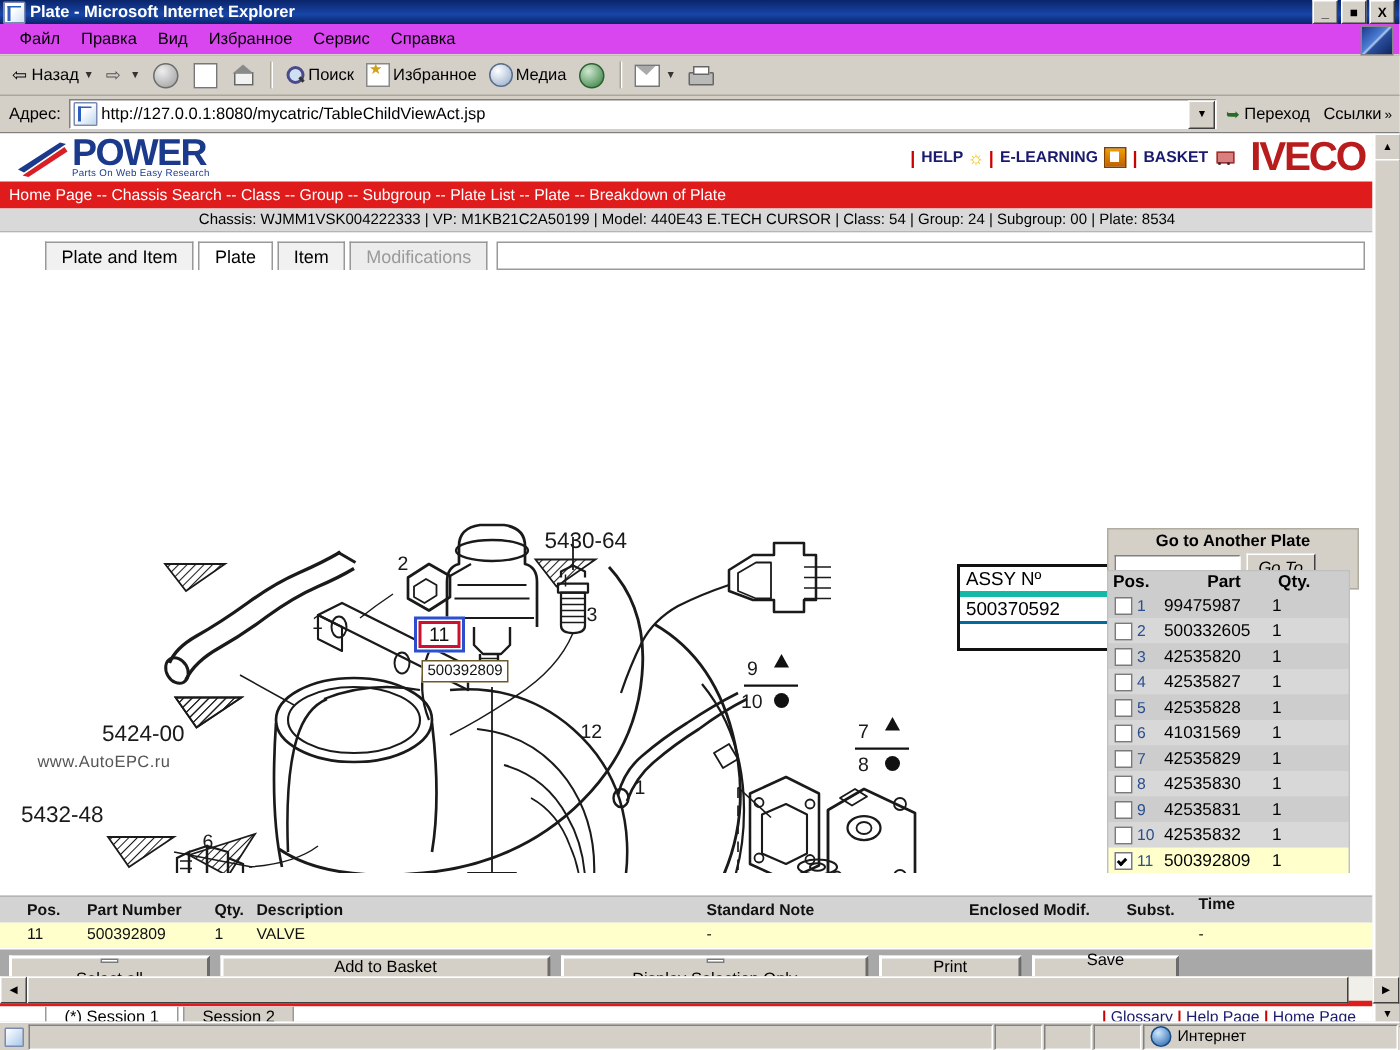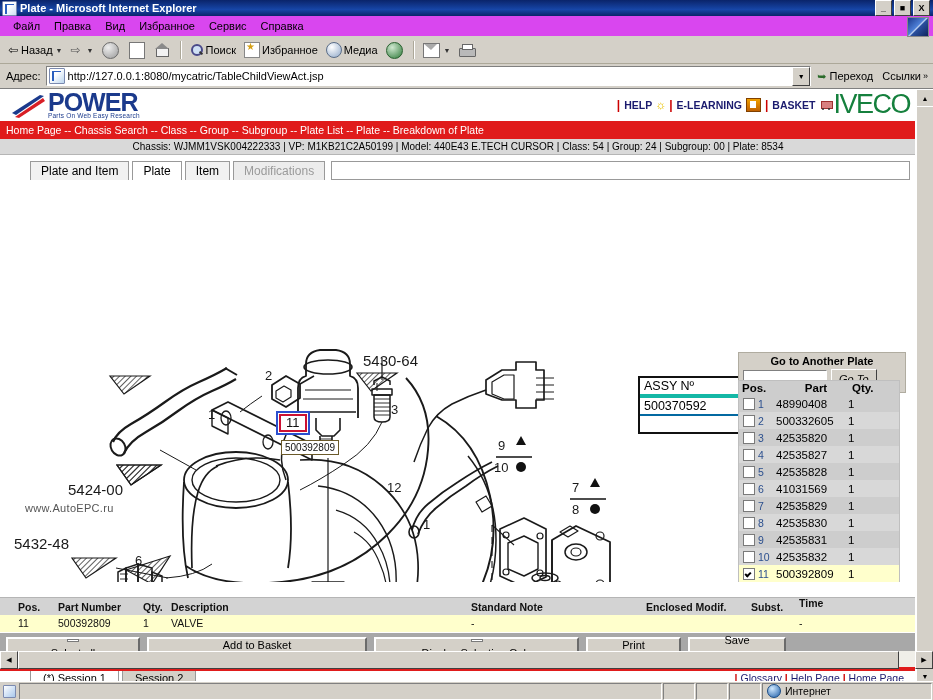--- a/index.html
+++ b/index.html
@@ -194,22 +194,22 @@
   }
   .basket-ico:before{
     content:"";position:absolute;left:2px;top:2px;width:10px;height:6px;
     border:1px solid #a03030;background:#d88080;
   }
   .basket-ico:after{
     content:"";position:absolute;left:3px;top:9px;width:2px;height:2px;border-radius:50%;
     background:#333;box-shadow:6px 0 0 #333;
   }
   .ivecologo{
-    font-size:27px;font-weight:normal;color:#15803d;letter-spacing:-1.5px;
-    margin-left:0;font-family:"Liberation Sans",sans-serif;line-height:1;
+    font-size:27px;font-weight:bold;color:#b91c1c;letter-spacing:-1.5px;
+    margin-left:10px;font-family:"Liberation Sans",sans-serif;line-height:1;
   }
 
   
   .crumbbar{
     background:#e01b1b;color:#fff;font-size:10.5px;padding:3px 0 3px 6px;
     white-space:nowrap;border-top:1px solid #fff;
   }
   .infobar{
     background:#d9d9d9;color:#000;font-size:10px;text-align:center;padding:2px 0;
     border-bottom:1px solid #b5b5b5;white-space:nowrap;
@@ -748,21 +748,21 @@
         <div class="partslist">
           <div class="plhead">
             <span class="c1">Pos.</span>
             <span class="c2">Part</span>
             <span class="c3">Qty.</span>
           </div>
           <div id="parts-rows">
               <div class="plrow">
                 <span class="cb"></span>
                 <span class="pos">1</span>
-                <span class="pn">48990408</span>
+                <span class="pn">99475987</span>
                 <span class="qty">1</span>
               </div>
               <div class="plrow alt">
                 <span class="cb"></span>
                 <span class="pos">2</span>
                 <span class="pn">500332605</span>
                 <span class="qty">1</span>
               </div>
               <div class="plrow">
                 <span class="cb"></span>

